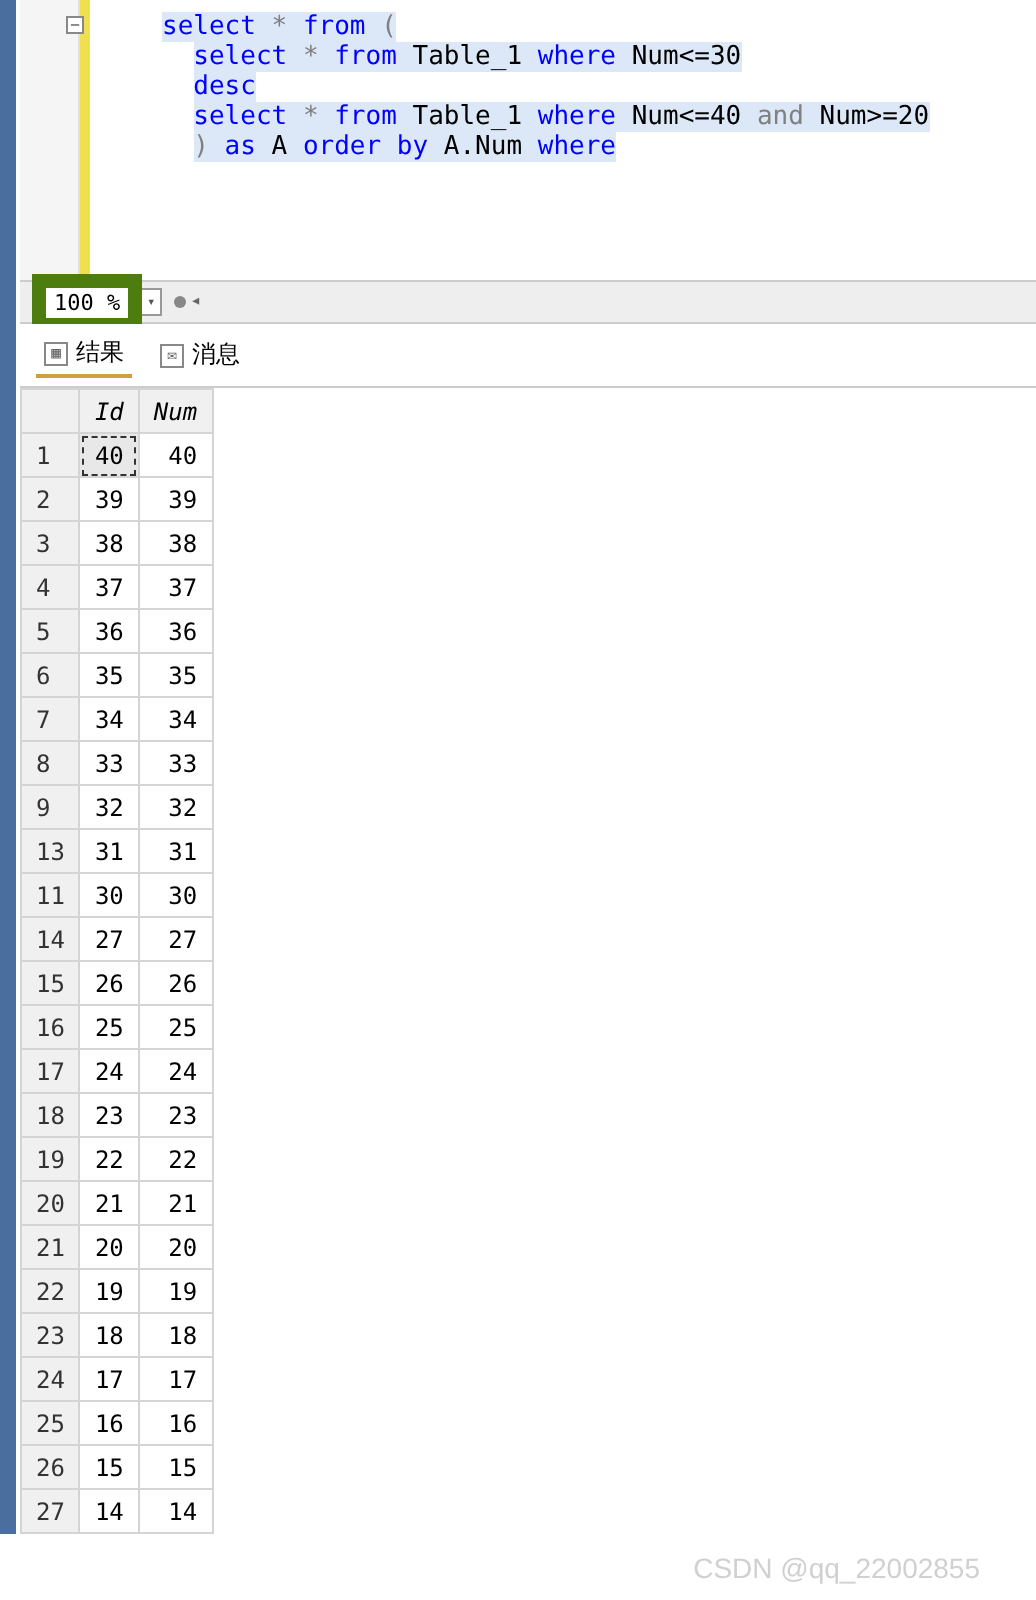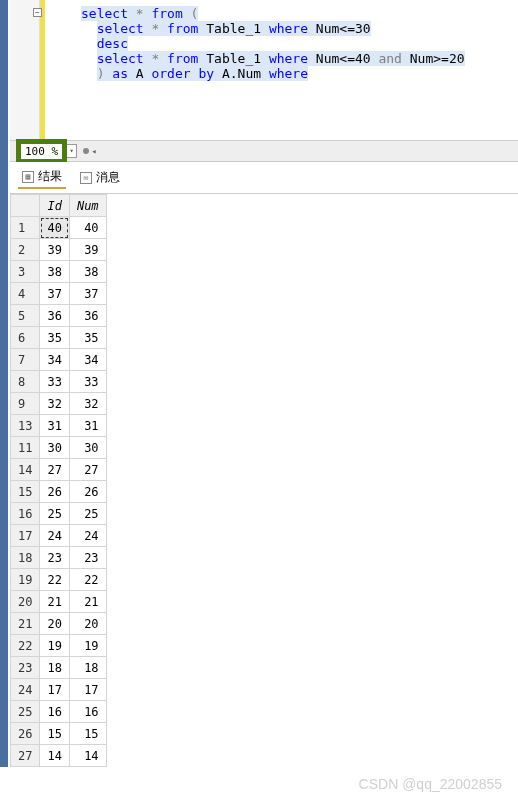--- a/index.html
+++ b/index.html
@@ -14,39 +14,39 @@
 .yellow-bar { width: 5px; background: #f0e050; flex-shrink: 0; }
 .code-area { flex: 1; padding: 6px 4px; font-family: Consolas, monospace; font-size: 13px; line-height: 15px; position: relative; }
 .fold-box { position: absolute; left: -12px; top: 8px; width: 9px; height: 9px; border: 1px solid #888; background: #fff; font-size: 8px; text-align: center; line-height: 7px; color: #555; }
 .code-line { white-space: pre; margin-left: 32px; }
 .hl { background: #dce8f7; display: inline-block; }
 .kw { color: #0000ff; }
 .op { color: #808080; }
 .txt { color: #000; }
 
 .zoom-bar { display: flex; align-items: center; padding: 2px 6px; background: #eee; border-top: 1px solid #ccc; border-bottom: 1px solid #ccc; height: 22px; }
-.zoom-sel { font-size: 11px; border: 5px solid #4d7c0f; padding: 1px 4px; background: #fff; }
+.zoom-sel { font-size: 11px; border: 7px solid #4d7c0f; padding: 1px 4px; background: #fff; }
 .zoom-dd { width: 10px; height: 14px; border: 1px solid #999; border-left: none; display: flex; align-items: center; justify-content: center; background: #fff; font-size: 7px; color: #555; }
 .dot { width: 6px; height: 6px; background: #888; border-radius: 50%; margin-left: 6px; }
 .scroll-arrow { font-size: 9px; color: #666; margin-left: 2px; }
 
 .tabs { display: flex; gap: 10px; padding: 4px 8px; border-bottom: 1px solid #ccc; background: #fff; }
 .tab { display: flex; align-items: center; gap: 4px; font-size: 12px; padding: 2px 4px; cursor: pointer; }
 .tab.active { border-bottom: 2px solid #d0a040; }
 .tab-icon { width: 12px; height: 12px; border: 1px solid #888; font-size: 8px; display: flex; align-items: center; justify-content: center; color: #666; }
 
 .grid-wrap { padding: 0; }
 .grid { border-collapse: collapse; font-size: 12px; }
 .grid th, .grid td { border: 1px solid #d4d4d4; padding: 3px 7px; text-align: right; font-weight: normal; min-width: 28px; height: 22px; }
 .grid th { background: #f0f0f0; font-style: italic; }
 .grid .rownum { background: #f0f0f0; text-align: left; color: #333; min-width: 24px; }
 .grid .corner { background: #f0f0f0; }
 .grid td.selected { outline: 1px dashed #333; outline-offset: -2px; background: #e8e8e8; }
 
-.watermark { position: absolute; right: 16px; bottom: 8px; color: #d0d0d0; font-size: 14px; font-family: sans-serif; }
+.watermark { position: absolute; right: 28px; bottom: 8px; color: #d0d0d0; font-size: 14px; font-family: sans-serif; }
 .container { position: relative; width: 518px; height: 800px; overflow: hidden; }
 </style>
 </head>
 <body>
 
 <div class="container">
 <div class="outer">
   <div class="blue-bar"></div>
   <div class="white-gap"></div>
   <div class="content">

